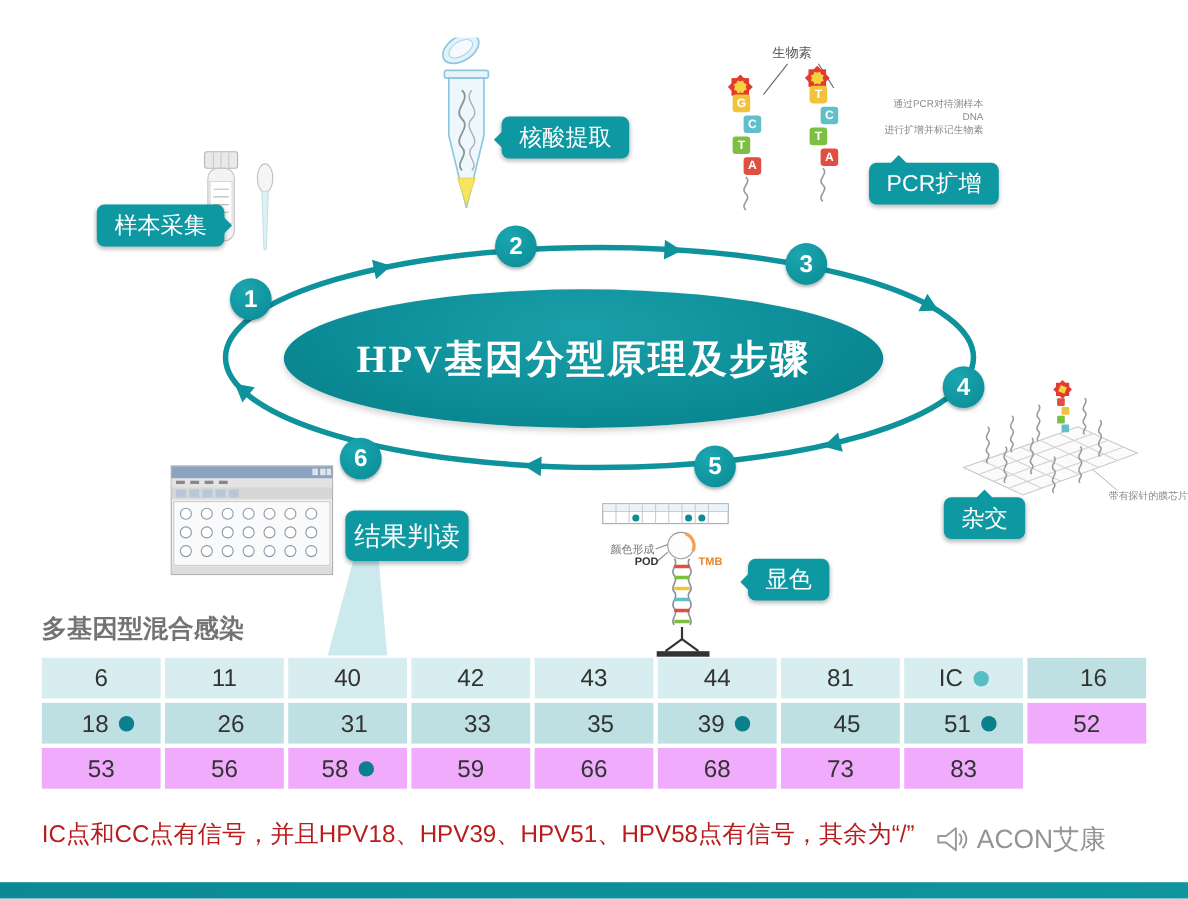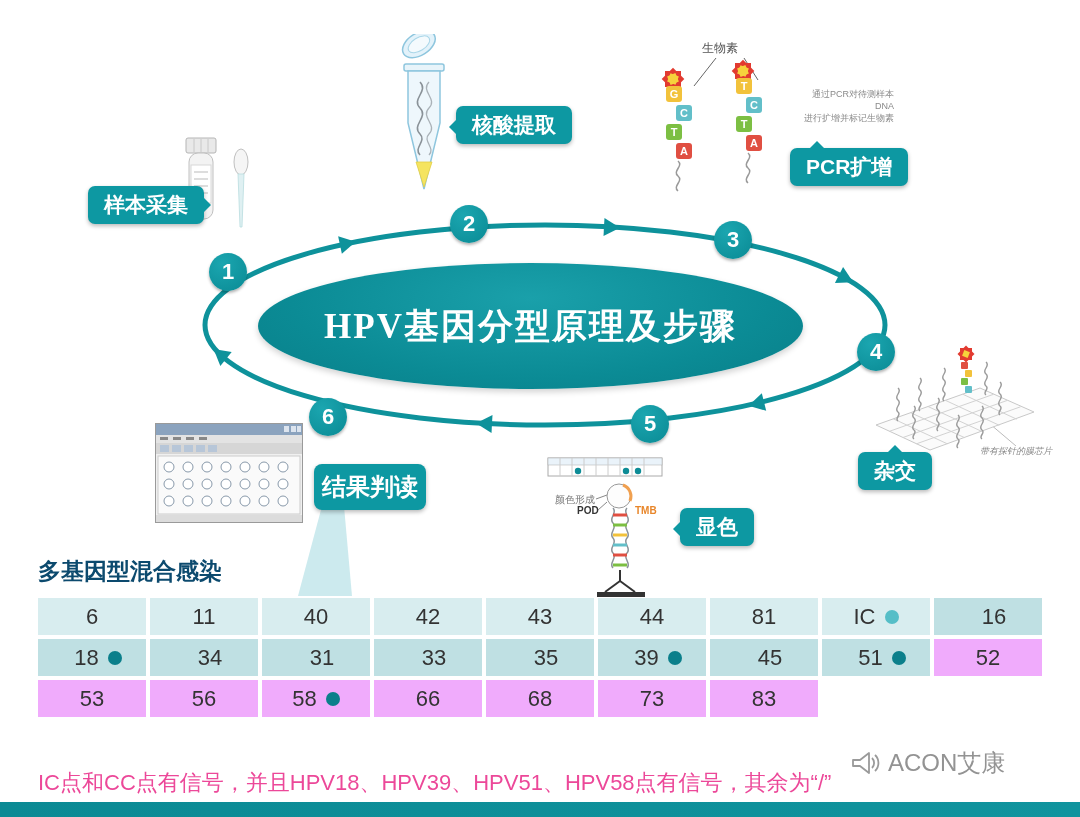--- a/index.html
+++ b/index.html
@@ -13,21 +13,21 @@
     border-radius:50%; z-index:2; display:flex; align-items:center; justify-content:center;
     background:radial-gradient(ellipse at 50% 28%, #1AA0AA 0%, #0B8B95 62%, #087E88 100%);
     box-shadow:0 3px 6px rgba(0,0,0,.18);font-family:Liberation Serif, serif; }
   .center-ellipse span { color:#fff; font-size:35px; font-weight:bold; letter-spacing:2px; }
 
   .step-circle { position:absolute; width:38px; height:38px; border-radius:50%;
     background:radial-gradient(circle at 35% 28%, #1BA6B0, #0A8A94);
     color:#fff; display:flex; align-items:center; justify-content:center;
     font-size:22px; font-weight:bold; z-index:4; box-shadow:0 2px 3px rgba(0,0,0,.3); }
 
-  .badge { position:absolute; background:#0D98A2; color:#fff; font-weight:bold;
+  .badge { position:absolute; background:#0D98A2; color:#fff; font-weight:normal;
     font-size:21px; padding:5px 16px; border-radius:7px; z-index:3;
     box-shadow:0 2px 4px rgba(0,0,0,.28); white-space:nowrap; }
   .badge.big { font-size:24px; padding:7px 8px; border-radius:8px; }
   .tri { position:absolute; width:0; height:0; border:9px solid transparent; }
   .tri-right { right:-16px; top:50%; margin-top:-9px; border-left-color:#0D98A2; }
   .tri-left  { left:-16px; top:55%; margin-top:-9px; border-right-color:#0D98A2; }
   .tri-top   { top:-16px; left:18px; border-bottom-color:#0D98A2; }
   .tri-top-c { top:-16px; left:50%; margin-left:-9px; border-bottom-color:#0D98A2; }
 
   .illus { position:absolute; z-index:2; }
@@ -39,33 +39,33 @@
   .base { width:16px; height:16px; border-radius:3px; color:#fff; font-size:11px;
     font-weight:bold; display:flex; align-items:center; justify-content:center; }
   .bases span:nth-child(even) { transform:translateX(10px); }
   .b0{background:#F2C23B;} .b1{background:#62BFC9;} .b2{background:#7CBF43;} .b3{background:#E04F42;}
   .tail { margin-left:2px; }
 
   .biotin-label { position:absolute; left:702px; top:40px; font-size:12px; color:#555; z-index:2; }
   .small-note { position:absolute; font-size:9px; color:#8a8a8a; line-height:1.35;
     white-space:pre-line; z-index:2;text-align:right; }
   .pcr-note { left:799px; top:88px; width:95px; }
-  .chip-note { left:980px; top:445px;font-style:italic; }
+  .chip-note { left:1008px; top:445px; }
 
   .section-heading { position:absolute; left:38px; top:556px; font-size:23px;
-    font-weight:bold; color:#0c4a6e; z-index:2; }
+    font-weight:bold; color:#737373; z-index:2; }
   .geno-table { position:absolute; left:38px; top:598px; width:1004px; display:grid;
     grid-template-columns:repeat(9,1fr); gap:4px; z-index:2; }
   .geno-cell { height:37px; display:flex; align-items:center; justify-content:center;
     font-size:22px; color:#333; }
   .r0 { background:#D8EDEF; } .r1 { background:#BFE0E3;padding-left:12px; } .r2 { background:#f0abfc; }
   .dot { width:14px; height:14px; border-radius:50%; margin-left:9px; display:inline-block; }
   .dot.dark { background:#0B7F8B; } .dot.light { background:#55BEC7; }
 
-  .result-text { position:absolute; left:38px; top:768px; font-size:22px; color:#ec4899; z-index:2; }
+  .result-text { position:absolute; left:38px; top:743px; font-size:22px; color:#b91c1c; z-index:2; }
   .logo { position:absolute; left:850px; top:747px; display:flex; align-items:center;
     gap:8px; color:#939393; font-size:24px; z-index:2; }
   .footer-bar { position:absolute; left:0; top:802px; width:1080px; height:15px;
     background:linear-gradient(90deg,#0B8A94,#10949E); z-index:2; }
 </style>
 </head>
 <body>
 
 <div class="canvas">
 
@@ -346,21 +346,21 @@
         <span class="dot light"></span>
       </div>
       <div class="geno-cell r1">
         <span>16</span>
       </div>
       <div class="geno-cell r1">
         <span>18</span>
         <span class="dot dark"></span>
       </div>
       <div class="geno-cell r1">
-        <span>34</span>
+        <span>26</span>
       </div>
       <div class="geno-cell r1">
         <span>31</span>
       </div>
       <div class="geno-cell r1">
         <span>33</span>
       </div>
       <div class="geno-cell r1">
         <span>35</span>
       </div>
@@ -380,20 +380,23 @@
       </div>
       <div class="geno-cell r2">
         <span>53</span>
       </div>
       <div class="geno-cell r2">
         <span>56</span>
       </div>
       <div class="geno-cell r2">
         <span>58</span>
         <span class="dot dark"></span>
+      </div>
+      <div class="geno-cell r2">
+        <span>59</span>
       </div>
       <div class="geno-cell r2">
         <span>66</span>
       </div>
       <div class="geno-cell r2">
         <span>68</span>
       </div>
       <div class="geno-cell r2">
         <span>73</span>
       </div>

